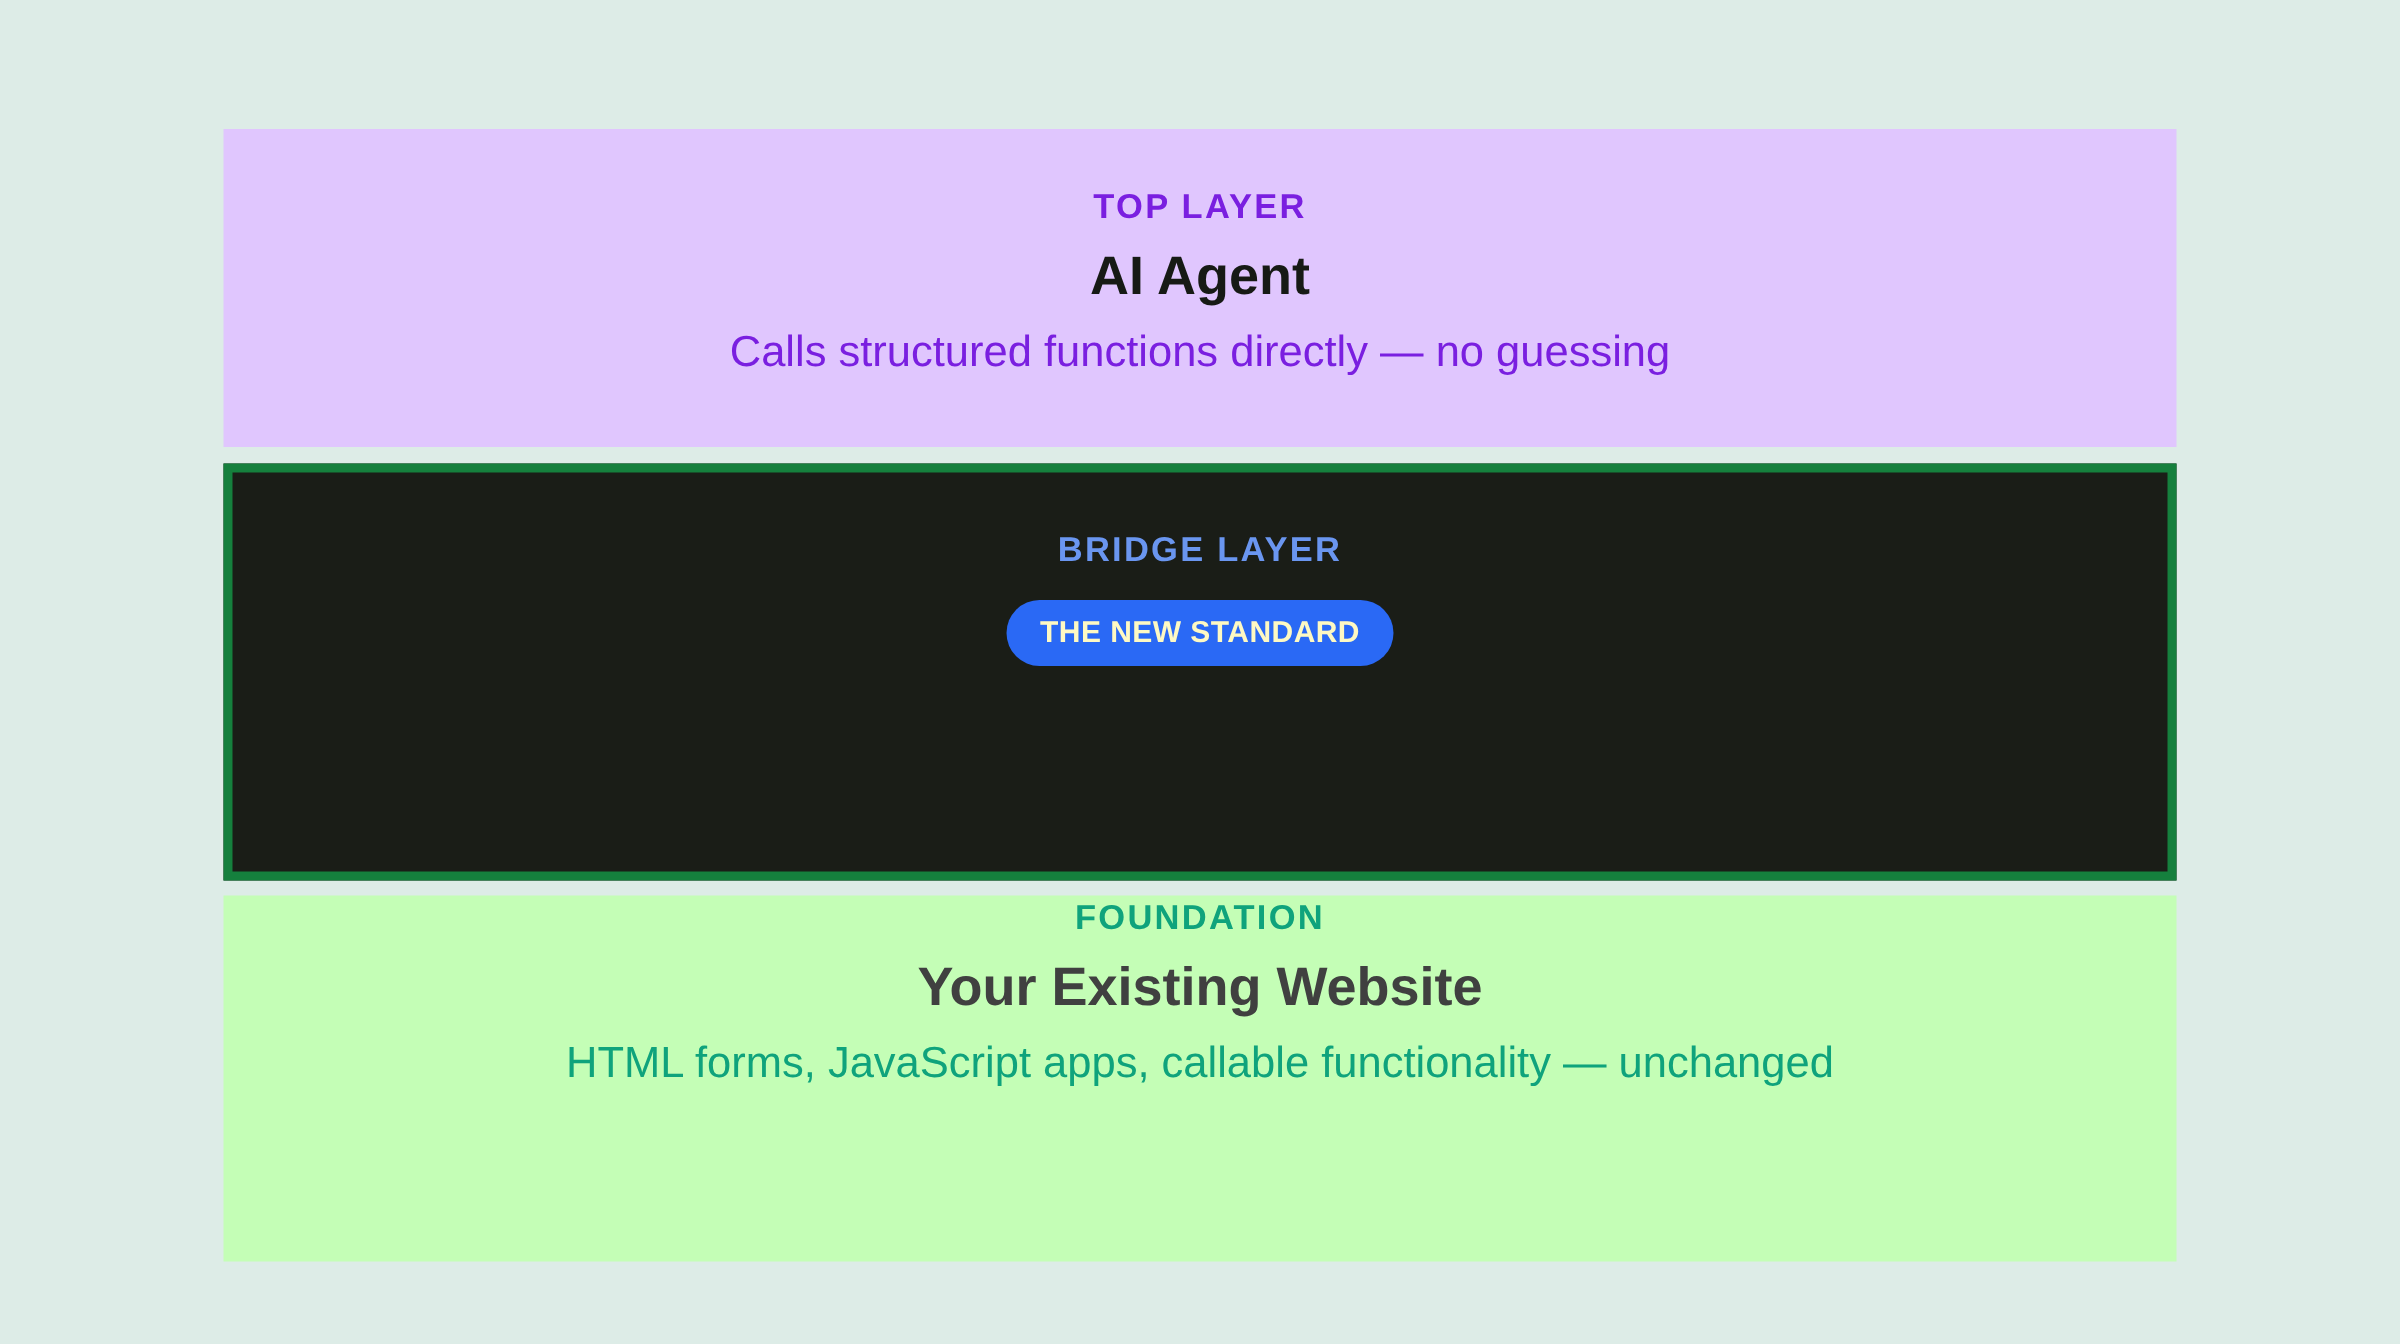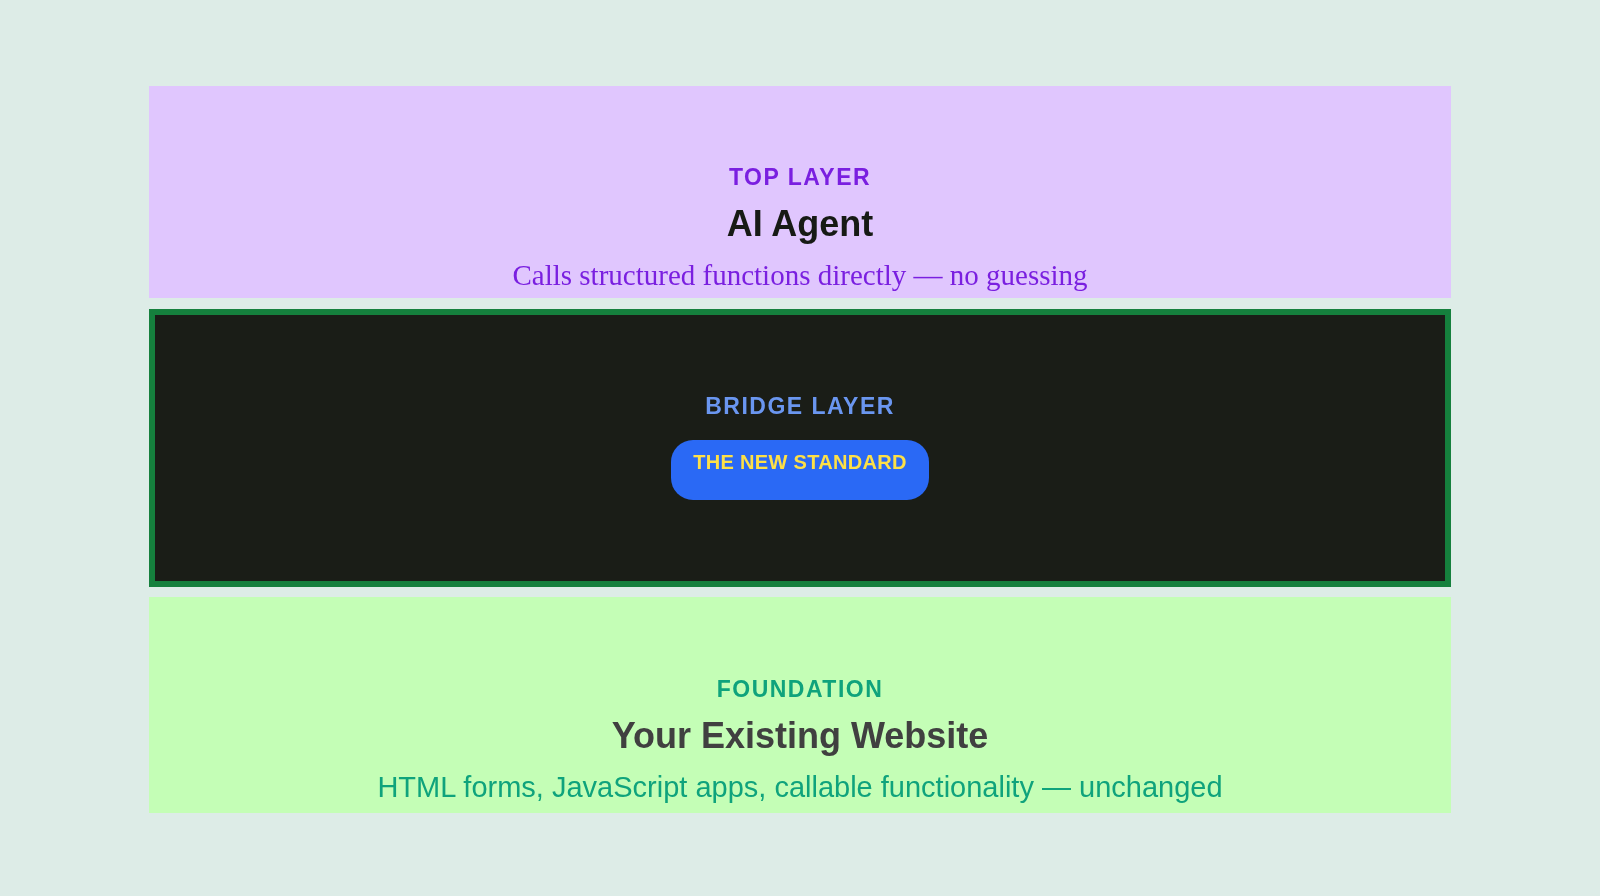--- a/index.html
+++ b/index.html
@@ -31,65 +31,63 @@
       padding-top: 37px;
     }
     .layer-bridge {
       height: 278px;
       margin-top: 11px;
       background: #1a1d17;
       border: 6px solid #15803d;
       padding-top: 37px;
     }
     .layer-foundation {
-      height: 216px;
+      height: 244px;
       margin-top: 10px;
       background: #c4feb6;
-      padding-top: 38px;
     }
     .eyebrow {
       font-weight: 700;
       font-size: 23px;
       letter-spacing: 1.5px;
       line-height: 28px;
-      margin-top: 40px;
     }
     .title {
       font-weight: 700;
       font-size: 36px;
       line-height: 48px;
       margin-top: 9px;
       letter-spacing: 0px;
     }
     .desc {
       font-size: 29px;
       line-height: 36px;
       margin-top: 9px;
     }
     .layer-top .eyebrow { color: #7a1fe0; }
     .layer-top .title { color: #171a15; }
-    .layer-top .desc { color: #7a1fe0; font-family: Liberation Serif, serif; }
+    .layer-top .desc { color: #7a1fe0; }
 
     .layer-bridge .eyebrow { color: #6a96f0; }
     .layer-bridge .title { color: #ffffff; }
     .layer-bridge .desc { color: #c9d6fb; }
 
     .layer-foundation .eyebrow { color: #0fa37c; }
     .layer-foundation .title { color: #404040; }
     .layer-foundation .desc { color: #0fa37c; }
 
     .badge {
       margin-top: 20px;
       display: inline-block;
       background: #2a69f5;
-      color: #fde047;
+      color: #fef9c3;
       font-weight: 700;
       font-size: 20px;
       line-height: 44px;
-      height: 60px;
+      height: 44px;
       padding: 0 22px;
       border-radius: 22px;
       letter-spacing: 0.3px;
     }
   </style>
 </head>
 <body>
 
 <div class="stack">
 

